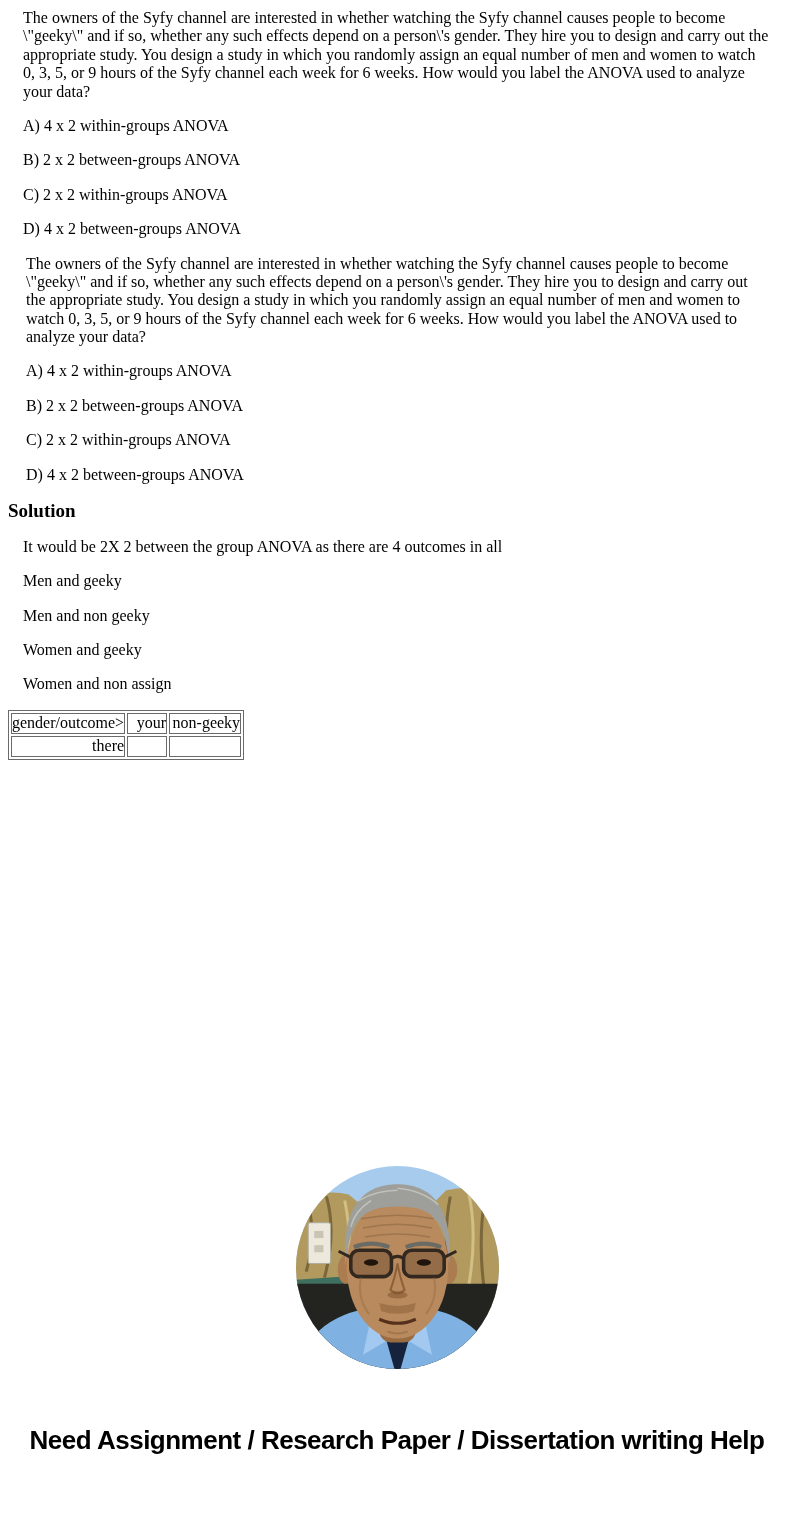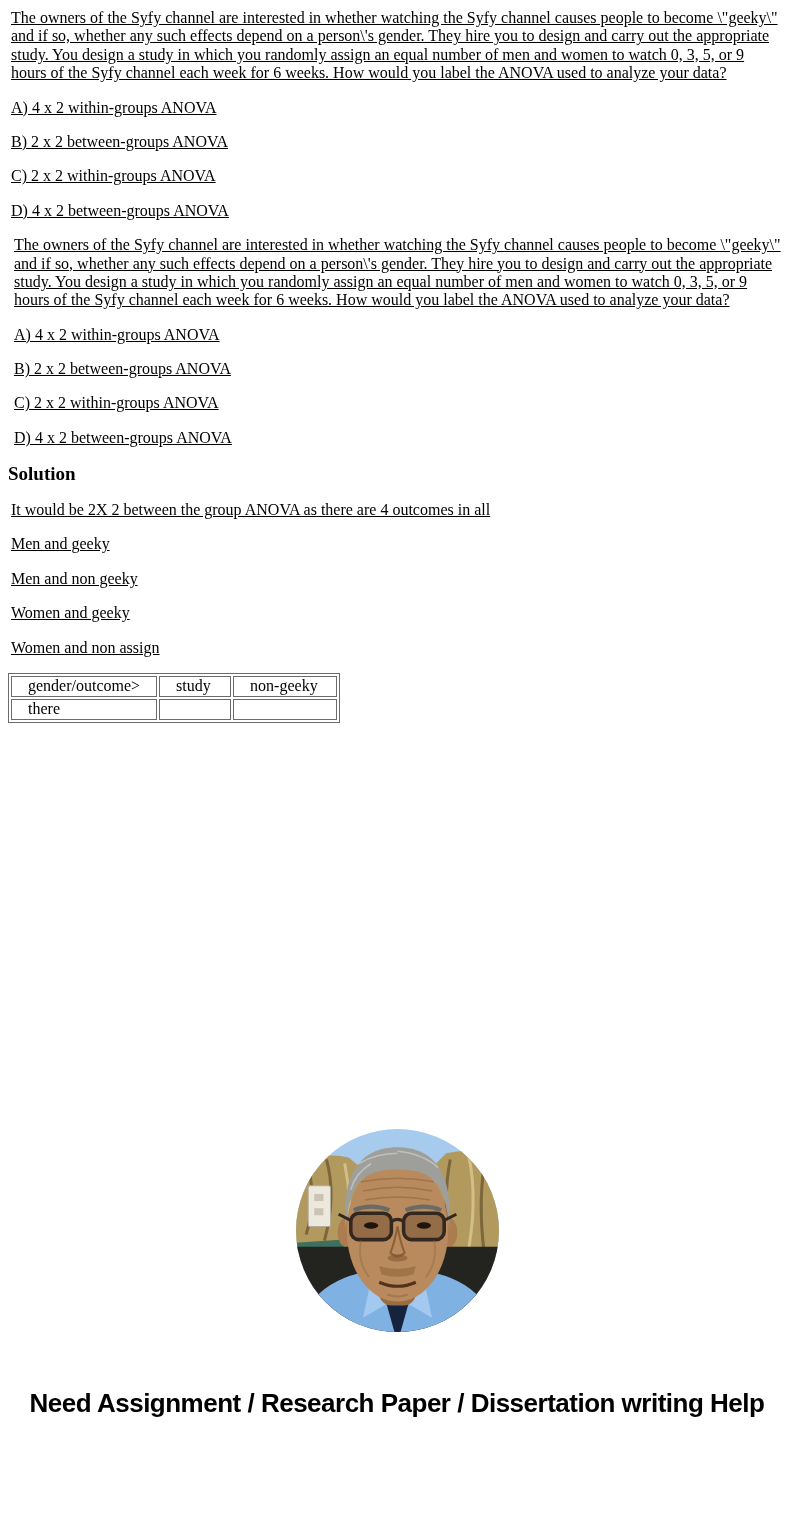--- a/index.html
+++ b/index.html
@@ -10,41 +10,42 @@
   body {
     width: 794px;
     min-height: 1523px;
     box-sizing: border-box;
     padding: 8px 8px 20px 8px;
     font-family: "Liberation Serif", serif;
     font-size: 16px;
     line-height: 1.15;
     color: #000000;
   }
-  p { margin: 16px 3px; text-decoration: underline; }
+  p { margin: 16px 15px; }
   .question-block-first p:first-child { margin-top: 1px; }
   .question-block-second { padding-left: 3px; margin-top: 4px; }
   h3.solution-heading {
     font-size: 19px;
     font-weight: bold;
     margin: 5px 0;
     font-family: "Liberation Serif", serif;
   }
   table.outcome-table {
     border-collapse: separate;
     border-spacing: 2px;
     border: 1px solid #6b6b6b;
     margin-top: 16px;
   }
   table.outcome-table td {
     border: 1px solid #6b6b6b;
-    padding: 0 16px;
+    padding: 0 0;
     height: 19px;
     font-size: 16px;
     vertical-align: middle;
+    text-align: right;
   }
   td.col-gender { width: 112px; }
   td.col-geeky  { width: 38px; }
   td.col-nongeeky { width: 70px; }
 
   .avatar-section {
     margin-top: 406px;
     text-align: center;
   }
   .avatar-circle {
@@ -93,21 +94,21 @@
 <p>It would be 2X 2 between the group ANOVA as there are 4 outcomes in all</p>
 <p>Men and geeky</p>
 <p>Men and non geeky</p>
 <p>Women and geeky</p>
 <p>Women and non assign</p>
 
 <table class="outcome-table">
   <tbody>
     <tr>
       <td class="col-gender">gender/outcome&gt;</td>
-      <td class="col-geeky">study</td>
+      <td class="col-geeky">your</td>
       <td class="col-nongeeky">non-geeky</td>
     </tr>
     <tr>
       <td class="col-gender">there</td>
       <td class="col-geeky"></td>
       <td class="col-nongeeky"></td>
     </tr>
   </tbody>
 </table>
 

